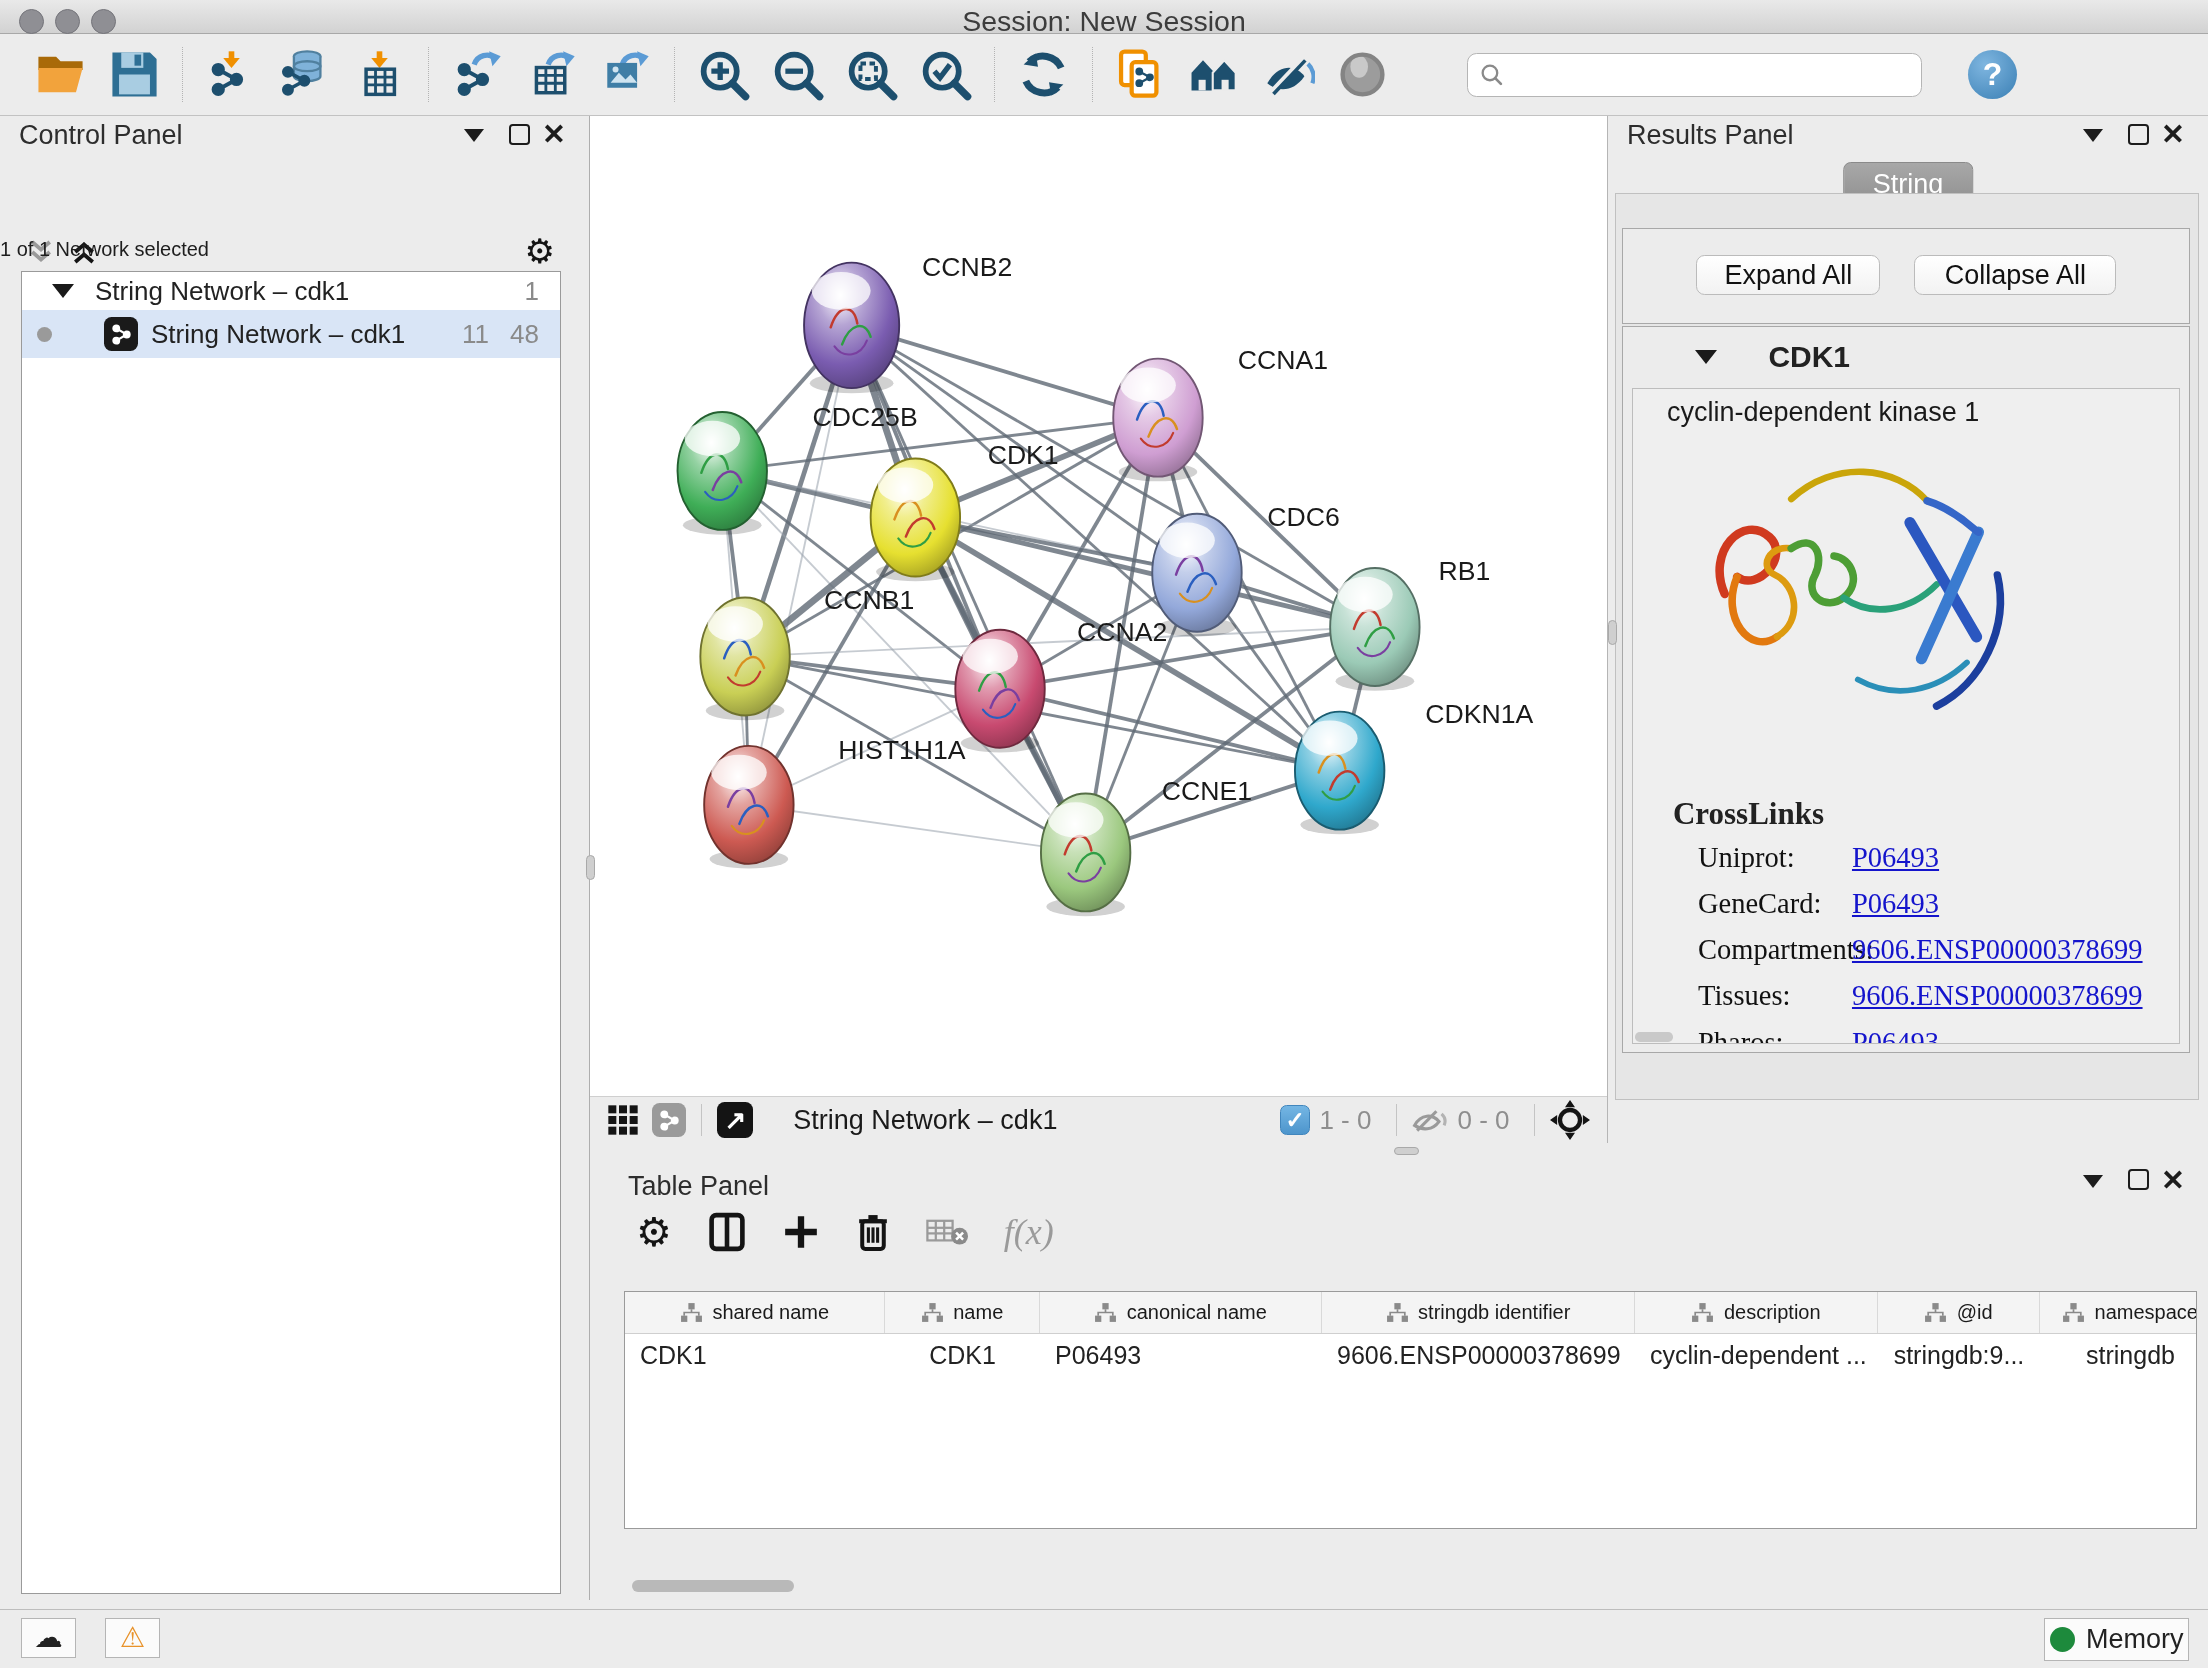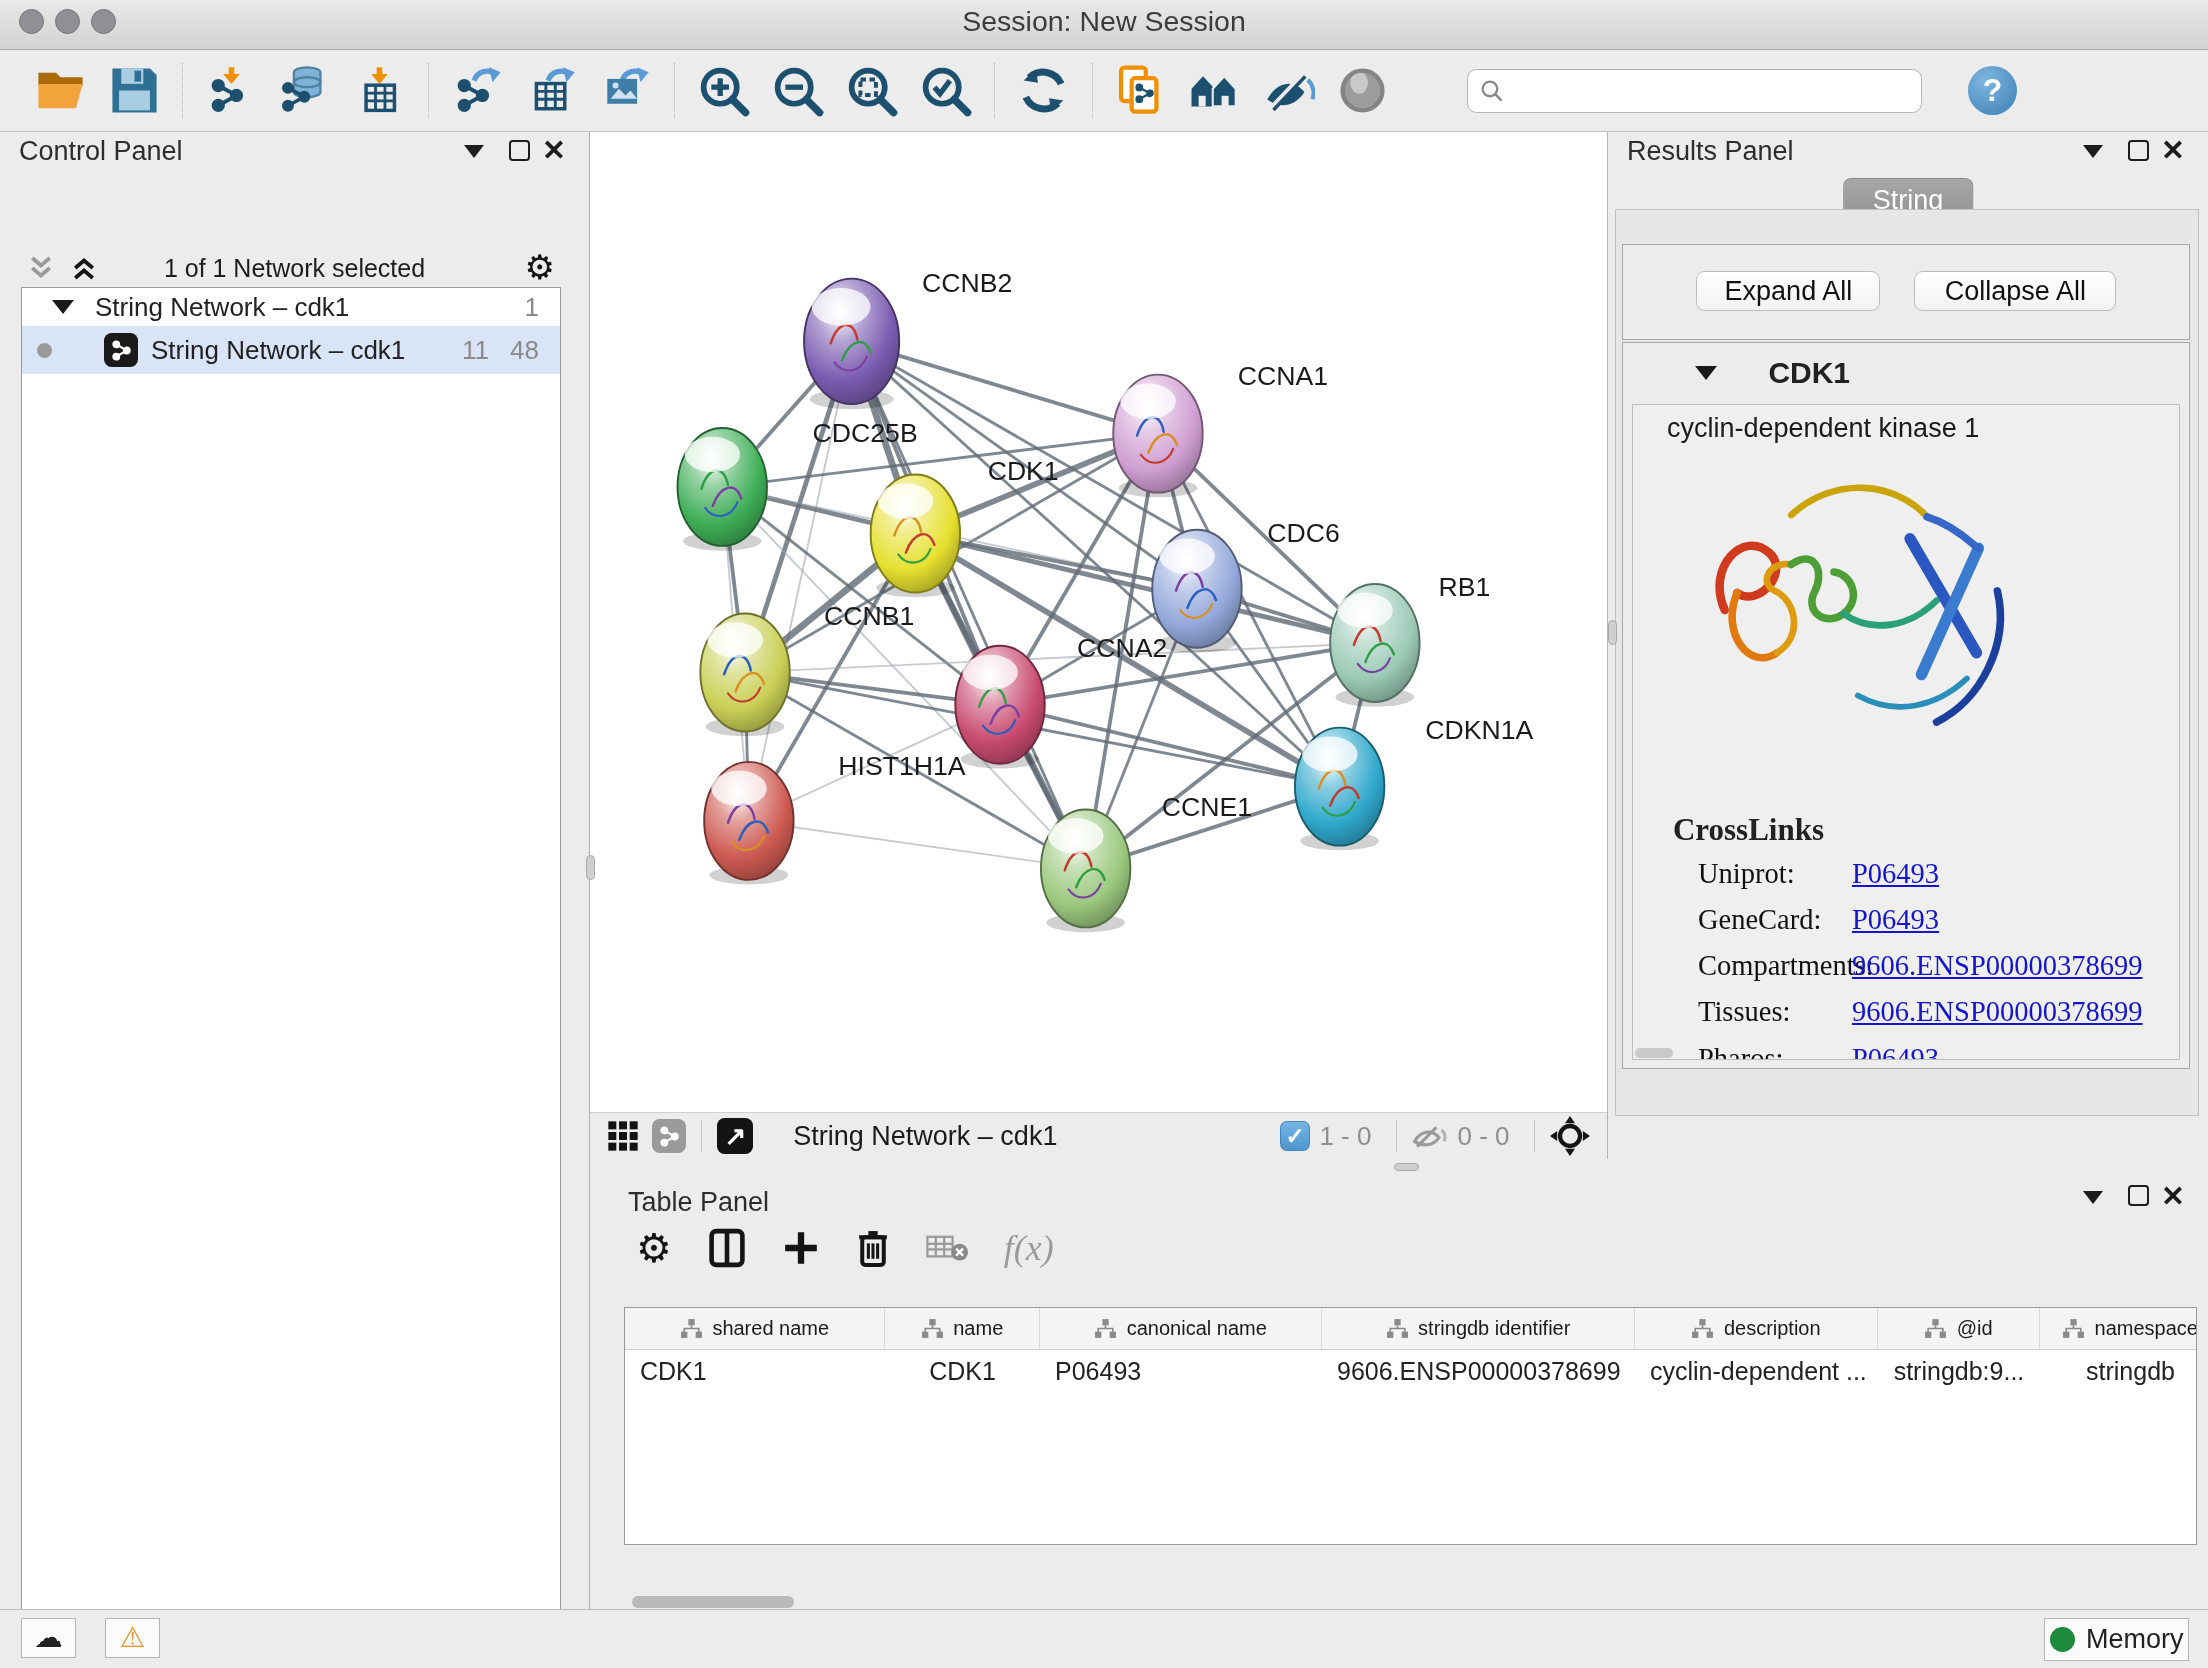--- a/index.html
+++ b/index.html
@@ -1,20 +1,20 @@
 <!DOCTYPE html>
 <html style="font-size:15px"><head>
 <meta charset="utf-8">
 <style>
   * { margin:0; padding:0; box-sizing:border-box; }
   html,body { width:2208px; height:1668px; overflow:hidden; }
   body { font-family:"Liberation Sans", sans-serif; background:#ececec; color:#222; position:relative; }
 
   
-  .titlebar { height:50px; background:linear-gradient(#e9e9e9,#d2d2d2); border-bottom:1px solid #a8a8a8; position:relative; }
+  .titlebar { height:34px; background:linear-gradient(#e9e9e9,#d2d2d2); border-bottom:1px solid #a8a8a8; position:relative; }
   .traffic { position:absolute; top:8.6px; width:25px; height:25px; border-radius:50%; background:#8f8f94; border:1px solid #74747a; }
   .t1{left:19px} .t2{left:55px} .t3{left:91px}
   .win-title { text-align:center; line-height:43px; font-size:28.5px; color:#3c3c3c; }
 
   
   .toolbar { height:82px; background:#ececec; border-bottom:1px solid #c2c2c2; display:flex; align-items:center; padding:0 23px; }
   .tb-btn { width:74px; height:63px; display:flex; align-items:center; justify-content:center; }
   .tb-btn svg { width:53px; height:53px; }
   .tb-sep { width:0; height:55px; border-left:1.9px dotted #b3b3b3; margin:0 11.4px; }
   .search-box { margin-left:67px; width:455px; height:44px; background:#fff; border:1px solid #b5b5b5; border-radius:9.5px; display:flex; align-items:center; padding:0 11.4px; }
@@ -30,21 +30,21 @@
   .panel-head { position:absolute; top:3.8px; left:19px; font-size:27px; color:#2d2d2d; }
   .panel-ctrl { position:absolute; top:5.7px; font-size:25px; color:#1c1c1c; }
   .pc-tri { border-left:10.5px solid transparent; border-right:10.5px solid transparent; border-top:13.3px solid #1c1c1c; width:0; height:0; top:13.3px; }
   .pc-box { width:21px; height:21px; border:2.9px solid #1c1c1c; border-radius:3.8px; top:7.6px; }
   .pc-x { font-weight:bold; font-size:28.5px; top:1.9px; }
   .cp-tabs { position:absolute; top:47px; left:70px; display:flex; }
   .tab { height:45px; background:#fff; border:1px solid #bdbdbd; border-radius:7.6px; margin-right:-1px; display:flex; align-items:center; justify-content:center; font-size:27px; padding:0 27px; color:#111; }
   .tab.active { background:linear-gradient(#a8a8a8,#8f8f8f); color:#fff; border-color:#8a8a8a; }
   .cp-status { position:absolute; top:115px; left:0; right:0; height:42px; }
   .cp-status svg { position:absolute; top:5.7px; }
-  .cp-status-label { position:absolute; width:100%; text-align:center; font-size:25px; top:6.7px; color:#1d1d1d; }
+  .cp-status-label { position:absolute; width:100%; text-align:left; font-size:20px; top:6.7px; color:#1d1d1d; }
   .cp-gear { position:absolute; right:34px; top:0px; font-size:34px; color:#141414; }
   .tree-box { position:absolute; left:21px; top:155px; width:540px; bottom:5.7px; background:#fff; border:1.9px solid #9a9a9a; }
   .tree-row { position:relative; display:flex; align-items:center; font-size:26px; }
   .tr-collection { height:38px; padding-left:30px; }
   .tr-net { height:48px; background:#d9e5f6; }
   .tw-tri { width:0; height:0; border-left:11.4px solid transparent; border-right:11.4px solid transparent; border-top:14.3px solid #1a1a1a; margin-right:21px; }
   .tr-count { position:absolute; right:21px; color:#8a8a8a; }
   .tr-dot { width:15px; height:15px; border-radius:50%; background:#9a9a9a; position:absolute; left:15px; }
   .net-badge { width:34px; height:34px; background:#1a1a1a; border-radius:7.6px; position:absolute; left:82px; display:flex; align-items:center; justify-content:center; }
   .tr-net .lbl { position:absolute; left:129px; }

